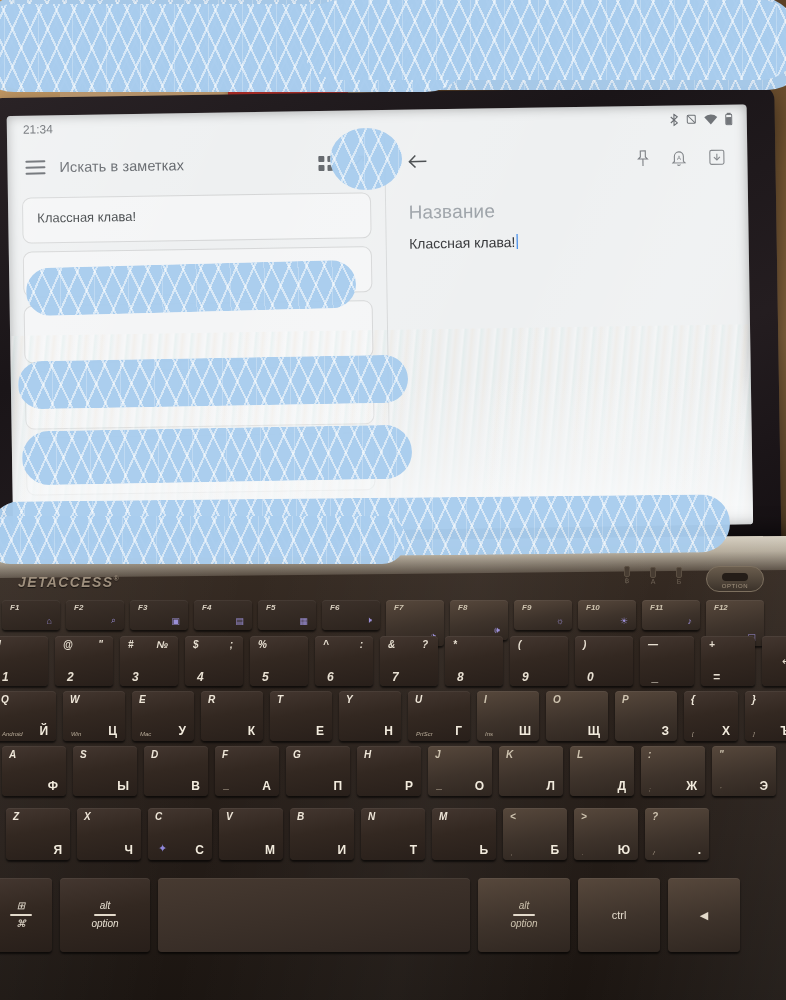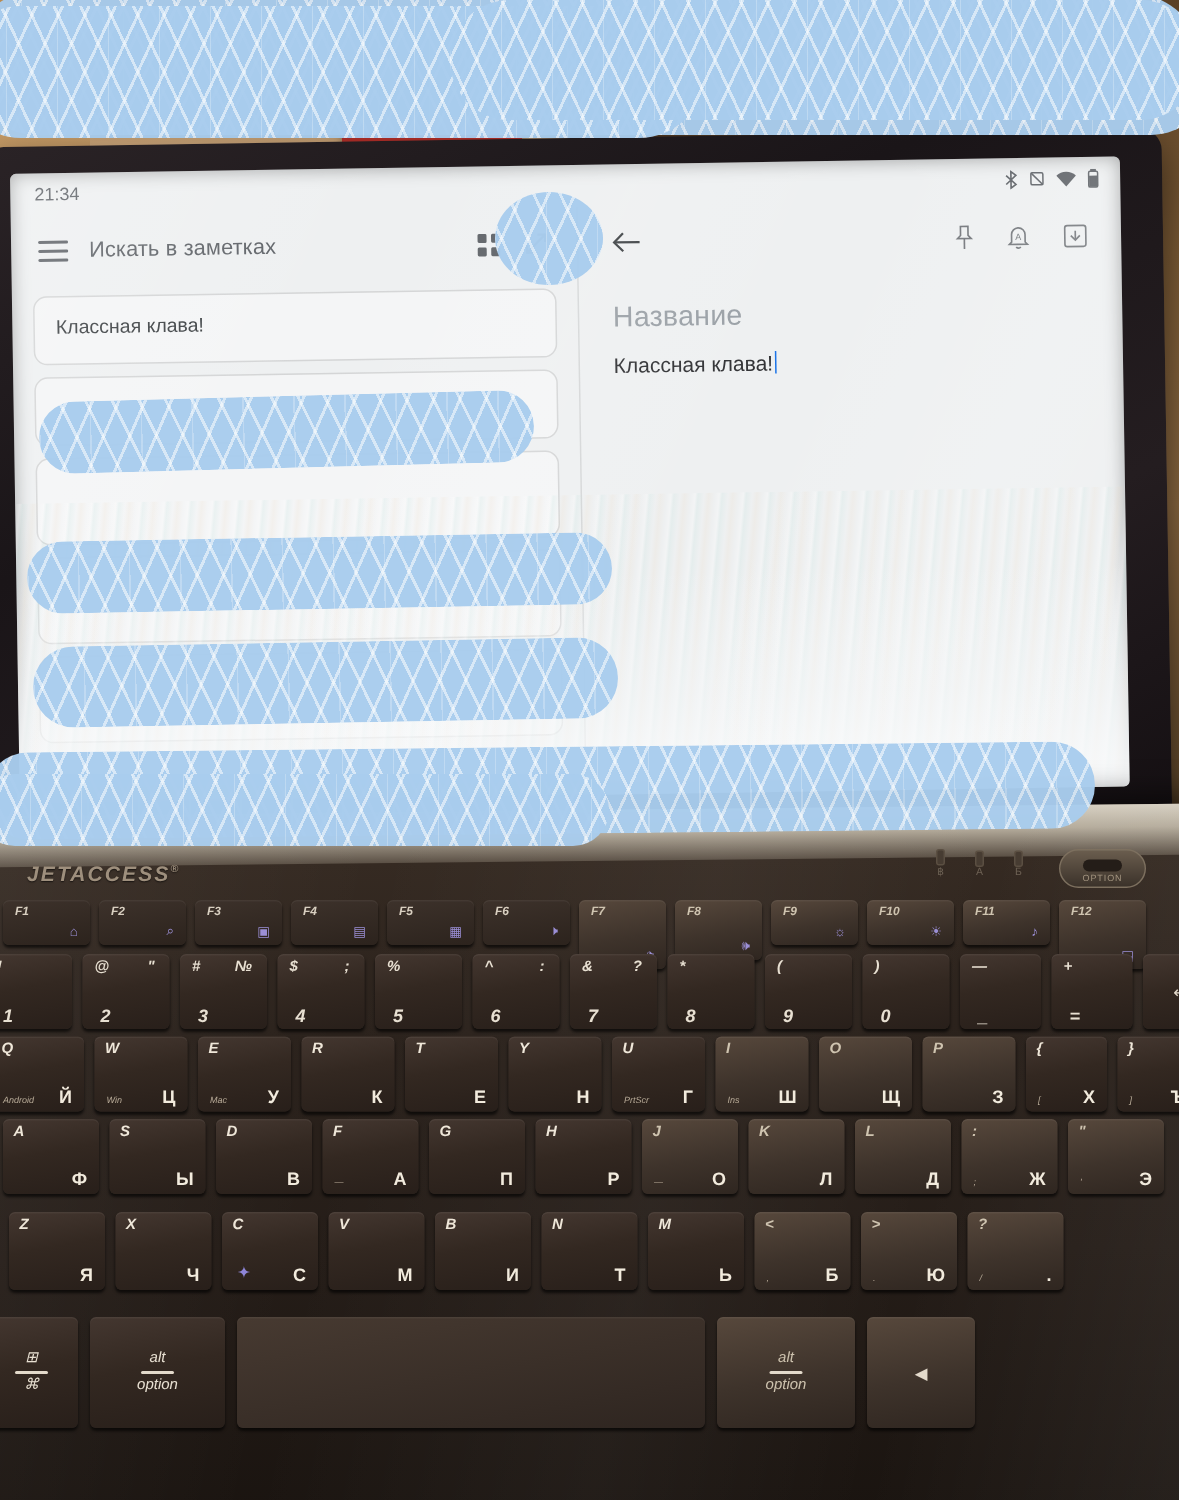--- a/index.html
+++ b/index.html
@@ -669,18 +669,21 @@
         </span>
     </div>
     <div class="key spacebar" style="width:312px;height:74px"></div>
     <div class="key worn" style="width:92px;height:74px">
       <span class="stack">
           <span>alt</span>
           <span class="bar"></span>
           <span>option</span>
         </span>
     </div>
+    <div class="key worn" style="width:82px;height:74px">
+      <span class="center">ctrl</span>
+    </div>
     <div class="key worn" style="width:72px;height:74px">
       <span class="center">◀</span>
     </div>
   </div>
 
 </div>
 
 </body></html>

